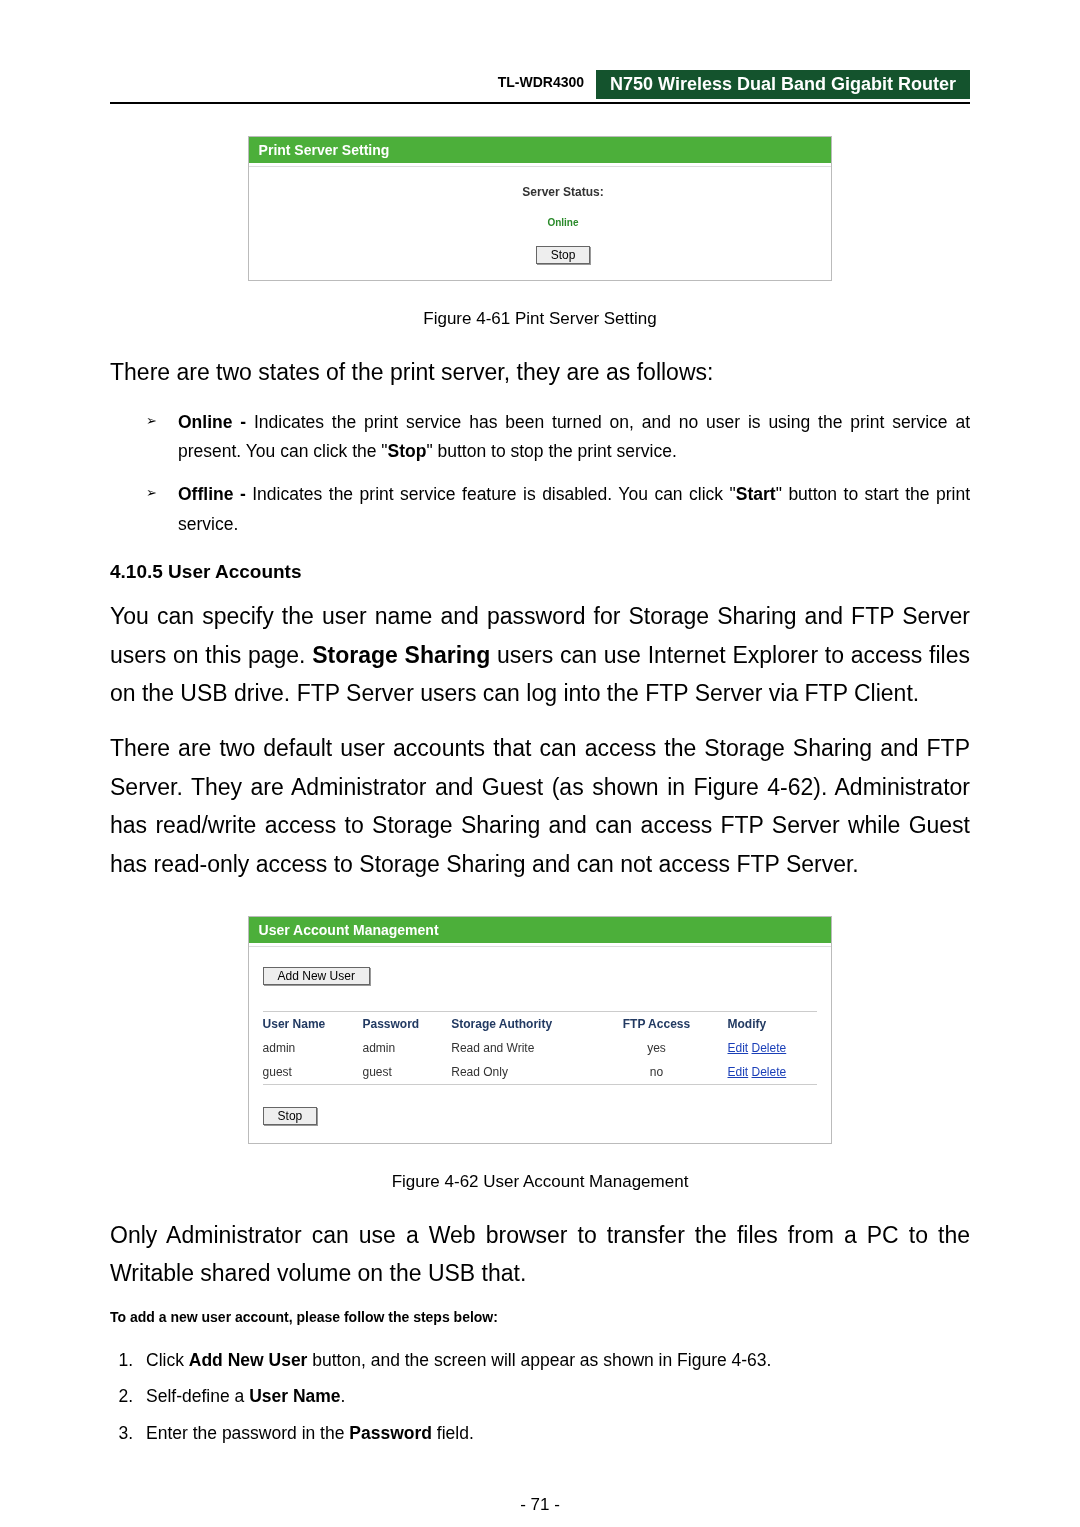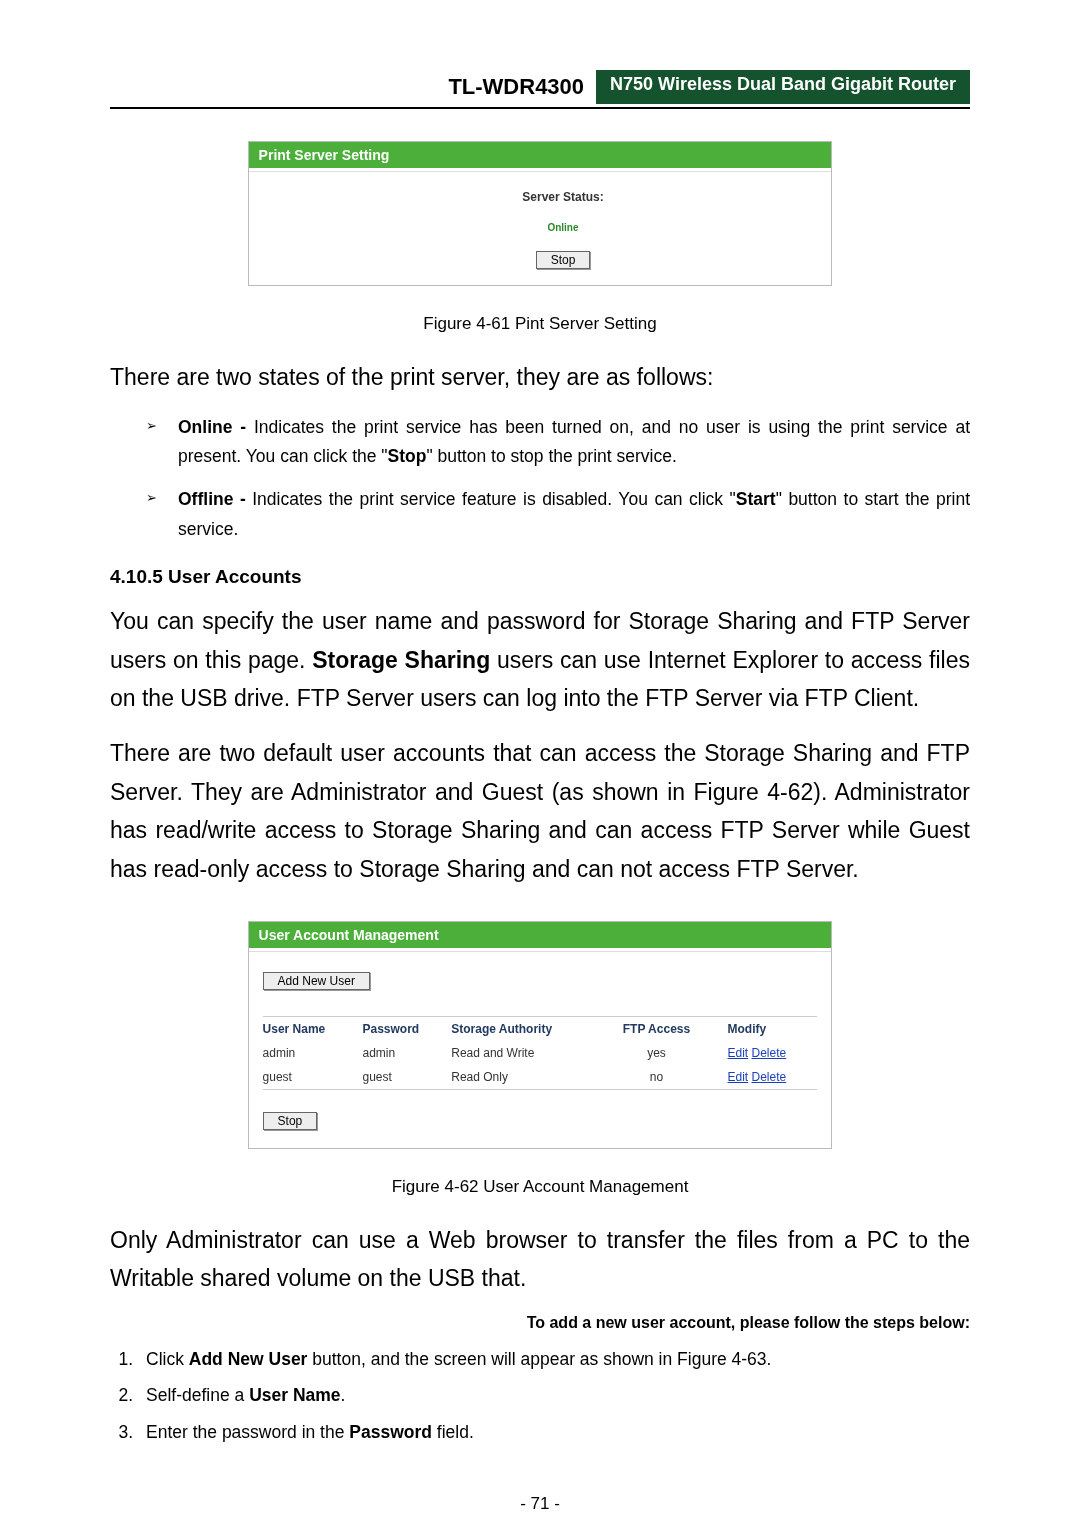--- a/index.html
+++ b/index.html
@@ -11,21 +11,21 @@
     margin: 0 auto;
     padding: 70px 110px 60px 110px;
   }
 
   .hdr-line { border-bottom: 2px solid #000; margin-bottom: 4px; }
   .hdr {
     display: flex; justify-content: flex-end; align-items: stretch;
     margin-bottom: 3px;
   }
   .hdr .model {
-    font-weight: bold; font-size: 22px; padding: 4px 12px;
+    font-weight: bold; font-size: 14px; padding: 4px 12px;
   }
   .hdr .prod {
     background: #14532d; color: #fff; font-weight: bold; font-size: 18px;
     padding: 4px 14px;
   }
 
   
   .panel {
     border: 1px solid #bbb; background: #fff; margin: 32px auto 28px auto;
     width: 68%;
@@ -69,21 +69,21 @@
   .ua-row.head { font-weight: bold; color: #223a62; }
   .ua-row > div:nth-child(1) { width: 18%; }
   .ua-row > div:nth-child(2) { width: 16%; }
   .ua-row > div:nth-child(3) { width: 26%; }
   .ua-row > div:nth-child(4) { width: 22%; text-align: center; }
   .ua-row > div:nth-child(5) { width: 18%; text-align: left; padding-left: 10px; }
   .ua-row a { color: #1a3fb8; text-decoration: underline; cursor: pointer; }
   .ua-row.data { color: #333; }
   .save-row { margin-top: 22px; }
 
-  .instr-head { font-weight: bold; font-size: 16px; margin: 16px 0 12px 0; text-align: right; }
+  .instr-head { font-weight: bold; font-size: 14px; margin: 16px 0 20px 0; }
   ol.steps { list-style: decimal; margin-left: 28px; font-size: 17.5px; line-height: 1.75; }
   ol.steps li { padding-left: 8px; margin-bottom: 6px; }
 
   .page-num { text-align: center; font-size: 17px; margin-top: 46px; }
 </style>
 </head>
 <body>
 
 <div class="hdr">
   <div class="model">TL-WDR4300</div>

